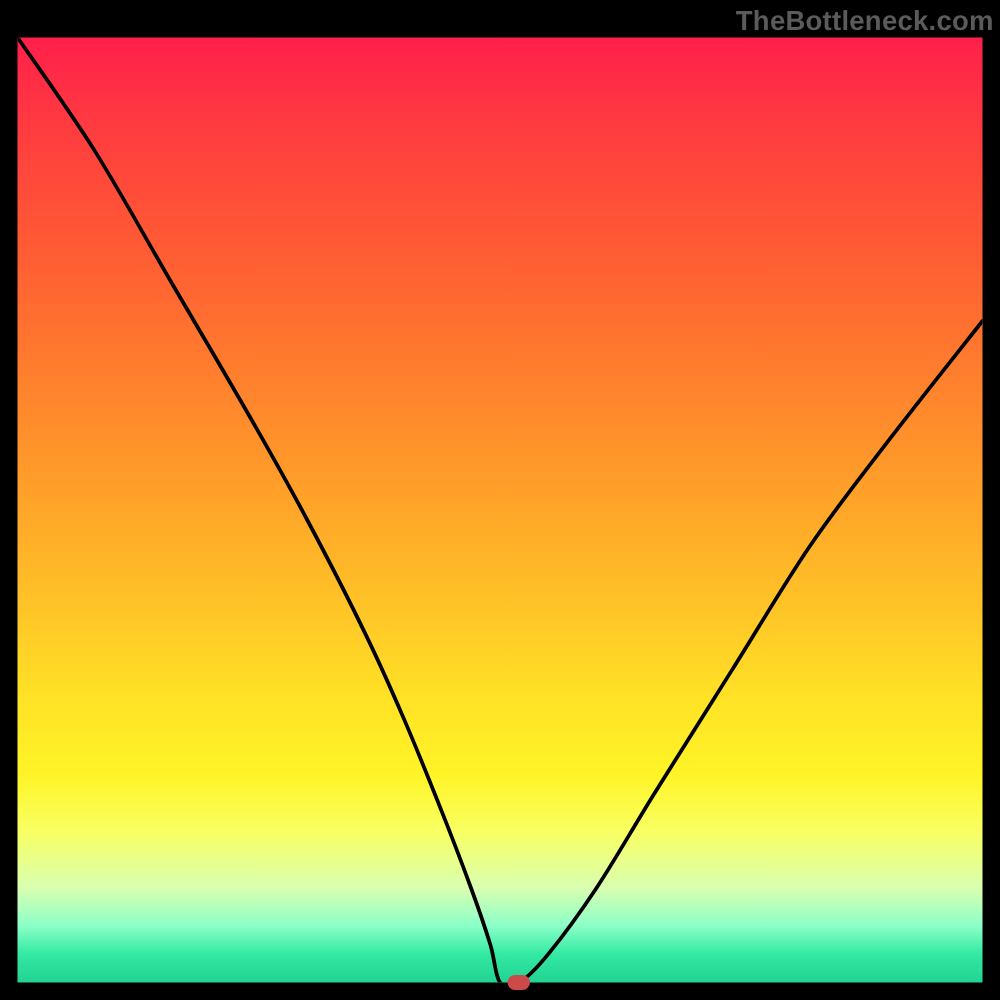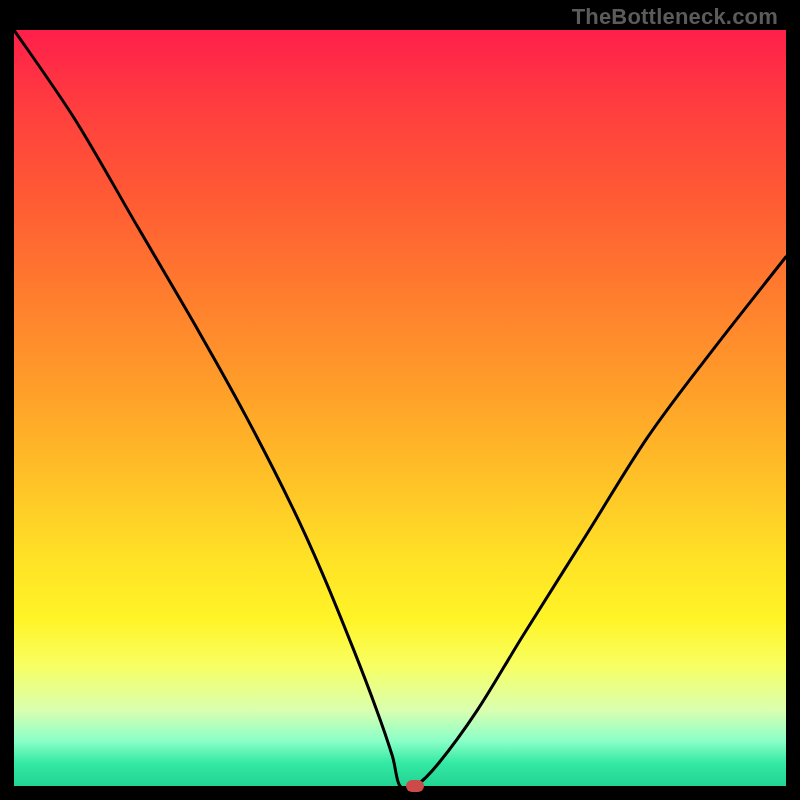--- a/index.html
+++ b/index.html
@@ -13,21 +13,21 @@
   }
   .frame {
     position: relative;
     width: 800px;
     height: 800px;
     background: #000;
   }
   .watermark {
     position: absolute;
     top: 4px;
-    right: 22px;
+    right: 5px;
     color: #5b5b5b;
     font-size: 22px;
     font-weight: 600;
     letter-spacing: 0.2px;
     user-select: none;
   }
   .plot {
     position: absolute;
     left: 14px;
     top: 30px;

